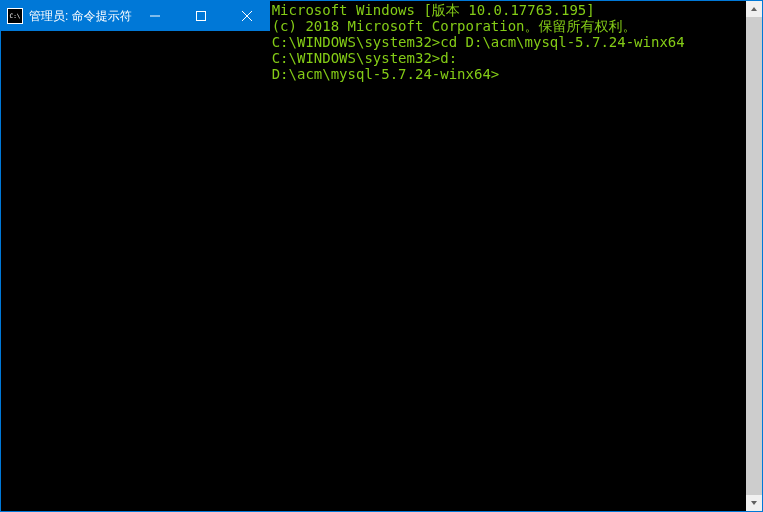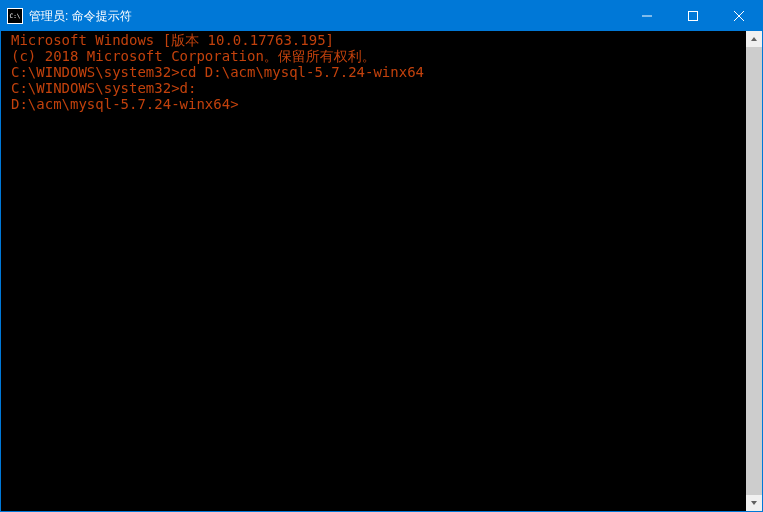--- a/index.html
+++ b/index.html
@@ -12,21 +12,21 @@
       height: 512px;
       font-family: "Segoe UI", Tahoma, sans-serif;
       overflow: hidden;
       background: #fff;
     }
     .window {
       width: 763px;
       height: 512px;
       border: 1px solid #0078d7;
       display: flex;
-      flex-direction: column;
+      flex-direction: row;
       background: #000;
     }
     .titlebar {
       height: 30px;
       background: #0078d7;
       display: flex;
       align-items: center;
       color: #fff;
       font-size: 12px;
       flex-shrink: 0;
@@ -71,28 +71,27 @@
     }
     .terminal-area {
       flex: 1;
       display: flex;
       background: #000;
       position: relative;
     }
     .terminal {
       flex: 1;
       background: #000;
-      color: #c2410c;
+      color: #84cc16;
       font-family: "NSimSun", "SimSun", "Consolas", monospace;
       font-size: 14px;
       line-height: 16px;
       padding: 1px 0 0 2px;
       white-space: pre;
       overflow: hidden;
-      margin-left: 8px;
     }
     .scrollbar {
       width: 16px;
       background: #f0f0f0;
       display: flex;
       flex-direction: column;
     }
     .scroll-btn {
       height: 16px;
       background: #f0f0f0;

